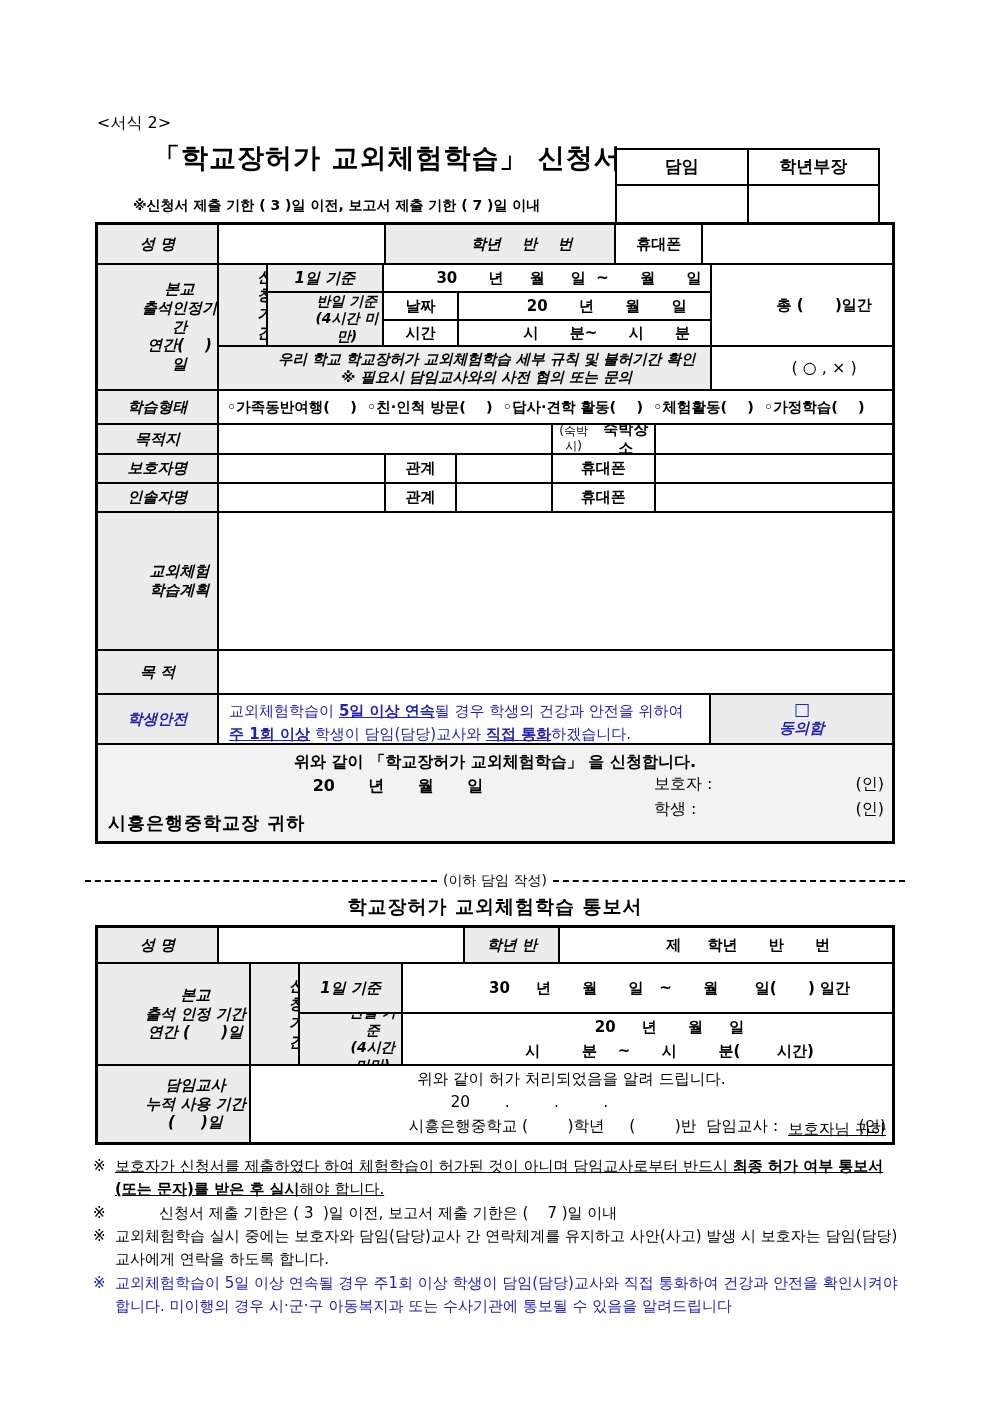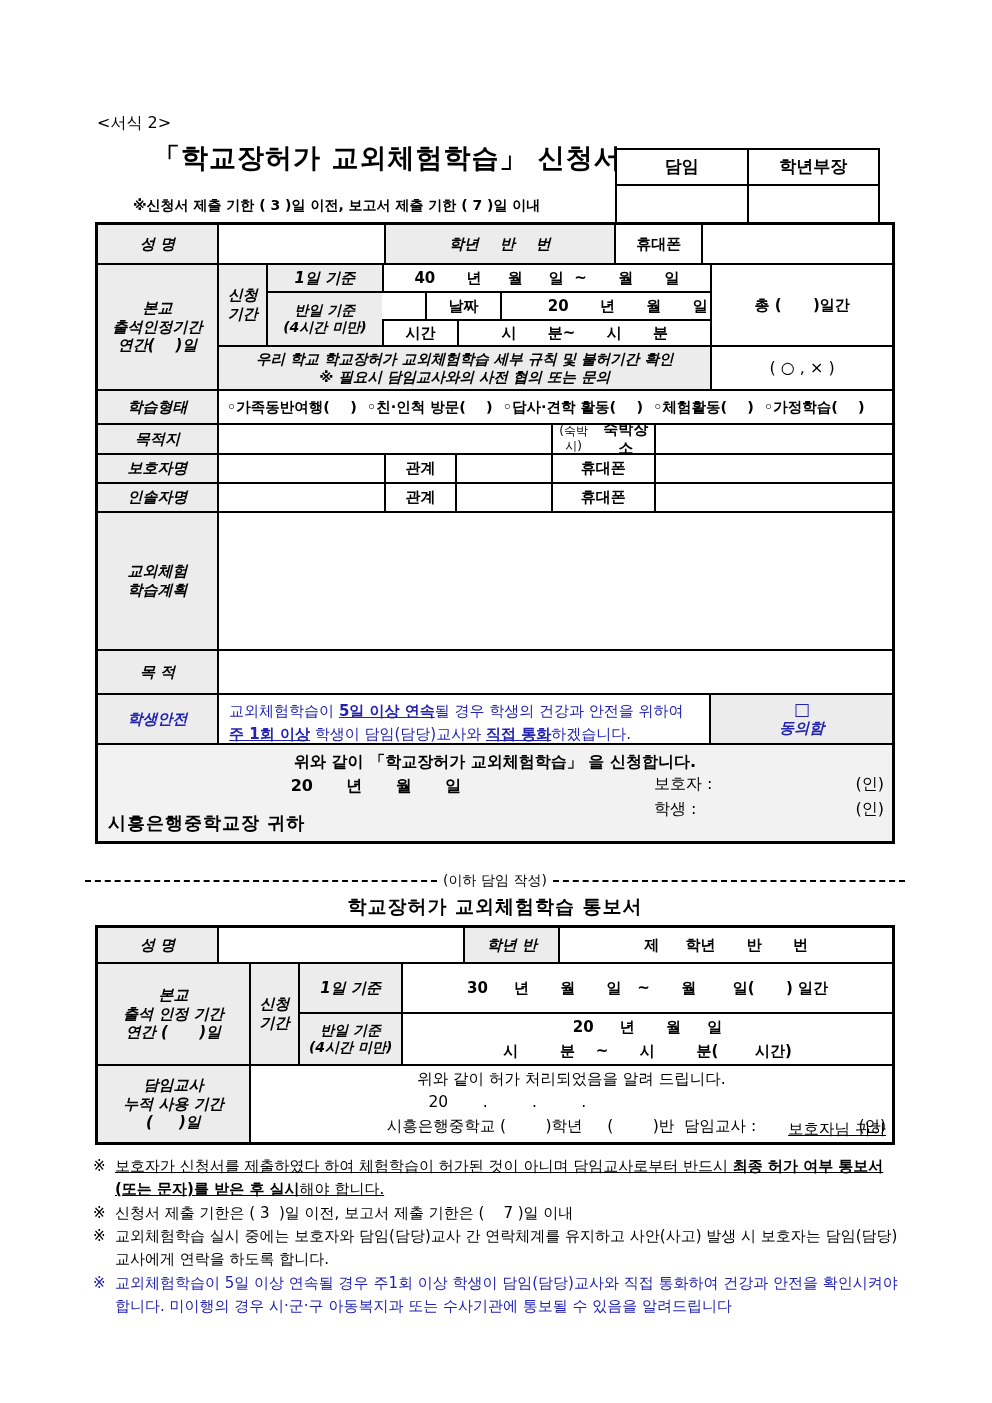--- a/index.html
+++ b/index.html
@@ -3,21 +3,21 @@
 <meta charset="utf-8">
 <style>
   * { box-sizing: border-box; margin: 0; padding: 0; }
   body {
     width: 992px; height: 1403px; margin: 0; background: #ffffff;
     font-family: "DejaVu Sans", "Liberation Sans", sans-serif; color: #000;
   }
   .sheet { position: relative; width: 992px; height: 1403px; background:#fff; overflow: hidden; }
   .content { position: absolute; left: 95px; top: 0; width: 800px; }
 
-  .pre { white-space: pre-wrap; }
+  .pre { white-space: pre-wrap; padding-left: 44px; }
 
   
   .tbl { position: absolute; left: 0; width: 800px; border: 3px solid #000; background: #fff; }
   .row { display: flex; width: 100%; }
   .bt { border-top: 2px solid #000; }
   .bl { border-left: 2px solid #000; }
   .c { display: flex; align-items: center; justify-content: center; text-align: center;
        font-size: 15px; line-height: 1.25; overflow: hidden; }
   .hd { background: #ececec; font-weight: bold; font-style: italic; }
   .col { display: flex; flex-direction: column; }
@@ -108,27 +108,27 @@
       <div class="c hd pre" style="width:15%;">본교
 출석인정기간
 연간(    )일</div>
       <div class="col bl" style="width:85%;">
         <div class="row" style="height:80px;">
           <div class="c hd pre" style="width:7%;">신청
 기간</div>
           <div class="col" style="width:66%;">
             <div class="row" style="height:26px;">
               <div class="c hd bl" style="width:26%;">1일 기준</div>
-              <div class="c bl pre" style="width:74%; font-weight:bold;">40      년     월     일  ~      월      일</div>
+              <div class="c bl pre" style="width:74%; font-weight:bold;">30      년     월     일  ~      월      일</div>
             </div>
             <div class="row bt" style="height:54px;">
               <div class="c hd bl pre" style="width:26%; font-size:14px;">반일 기준
 (4시간 미만)</div>
               <div class="col" style="width:74%;">
-                <div class="row" style="height:26px;margin-left:43px;">
+                <div class="row" style="height:26px;">
                   <div class="c bl" style="width:23%; font-weight:bold;">날짜</div>
                   <div class="c bl pre" style="width:77%; font-weight:bold;">20      년      월      일</div>
                 </div>
                 <div class="row bt" style="height:26px;">
                   <div class="c bl" style="width:23%; font-weight:bold;">시간</div>
                   <div class="c bl pre" style="width:77%; font-weight:bold;">시      분~      시      분</div>
                 </div>
               </div>
             </div>
           </div>

